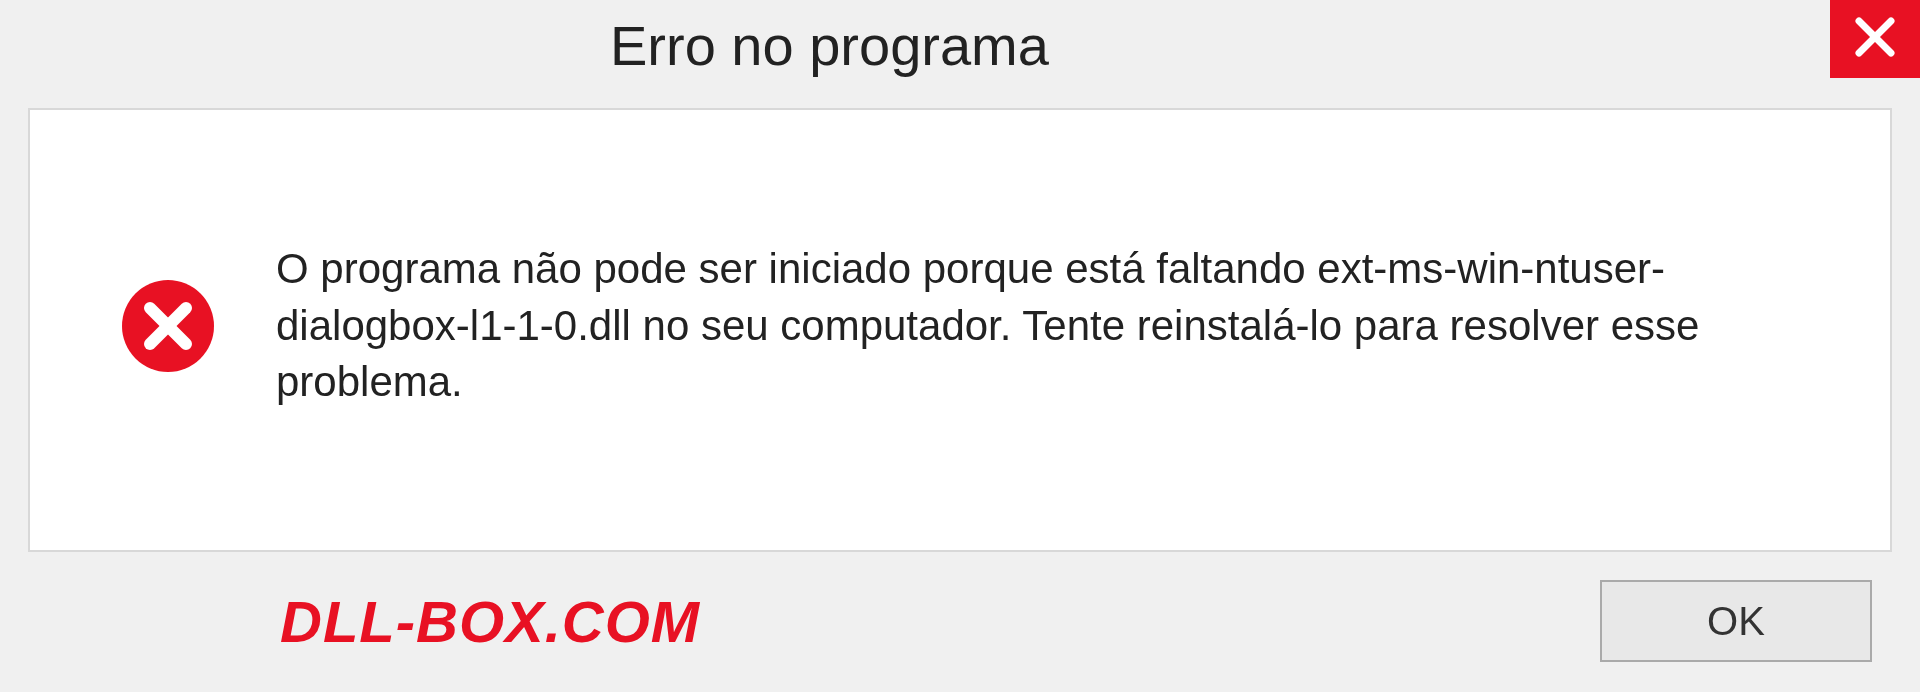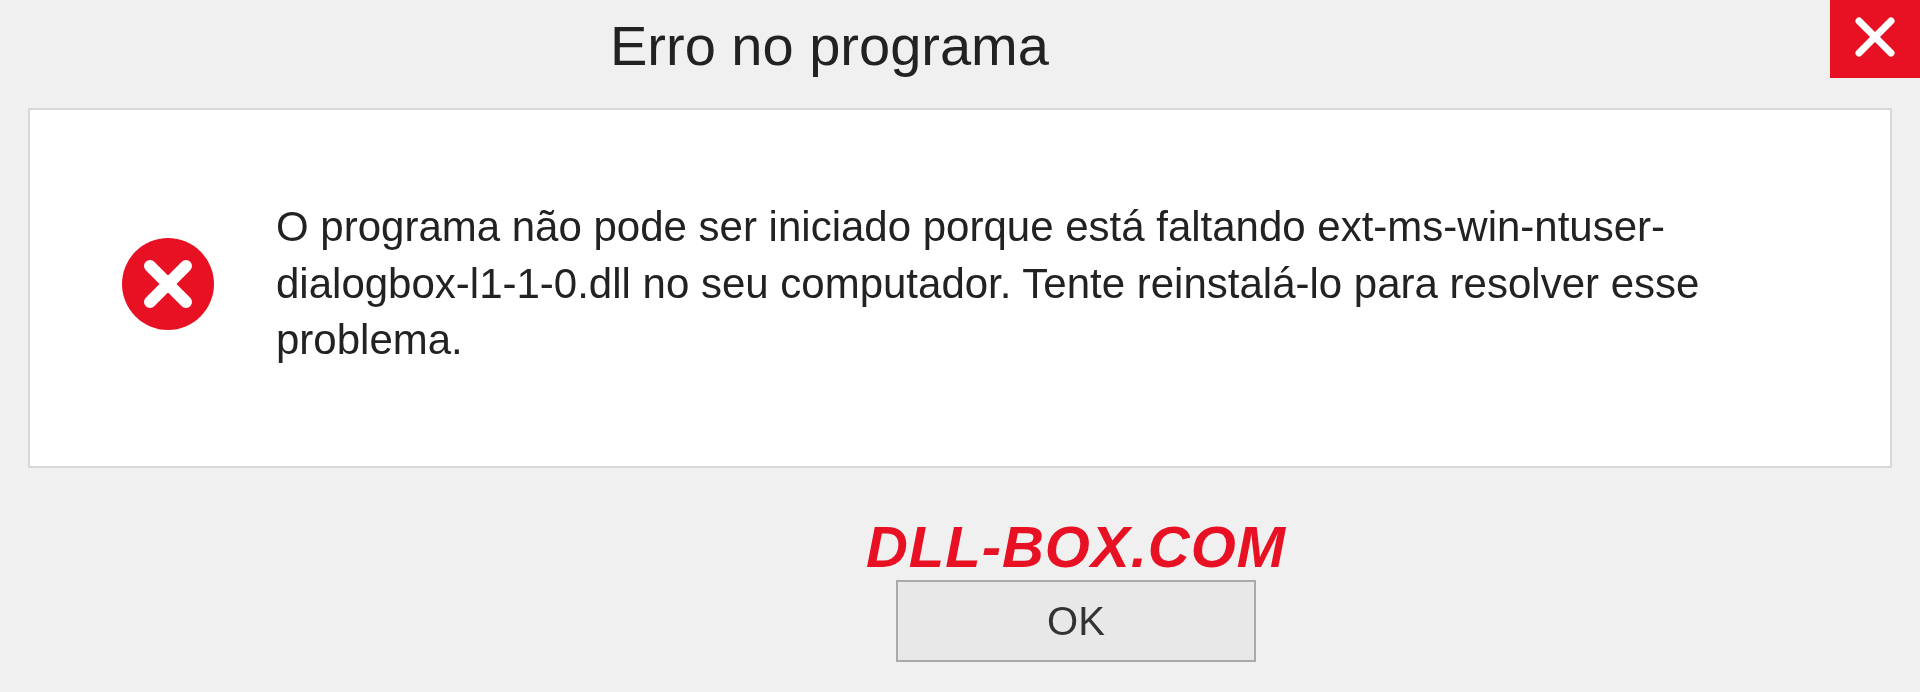--- a/index.html
+++ b/index.html
@@ -45,21 +45,21 @@
       margin-top: -12px;
     }
     .close-btn svg {
       width: 44px;
       height: 44px;
     }
     .content-panel {
       margin: 18px 28px 0 28px;
       background: #ffffff;
       border: 2px solid #d8d8d8;
-      height: 360px;
+      height: 444px;
       display: flex;
       align-items: center;
       padding: 0 70px 8px 90px;
     }
     .error-icon {
       flex-shrink: 0;
       width: 96px;
       height: 96px;
       margin-right: 60px;
     }
@@ -75,32 +75,31 @@
     }
     .footer {
       position: absolute;
       bottom: 30px;
       left: 0;
       right: 0;
       display: flex;
       align-items: center;
       justify-content: space-between;
       padding: 0 48px 0 280px;
-      flex-direction: column;
     }
     .watermark {
       font-size: 58px;
       font-weight: 800;
       color: #e81123;
       letter-spacing: 1px;
       font-style: italic;
       font-family: Arial, sans-serif;
     }
     .ok-btn {
-      width: 360px;
+      width: 272px;
       height: 82px;
       background: #e8e8e8;
       border: 2px solid #aaaaaa;
       font-size: 40px;
       color: #333;
       display: flex;
       align-items: center;
       justify-content: center;
       cursor: pointer;
     }

